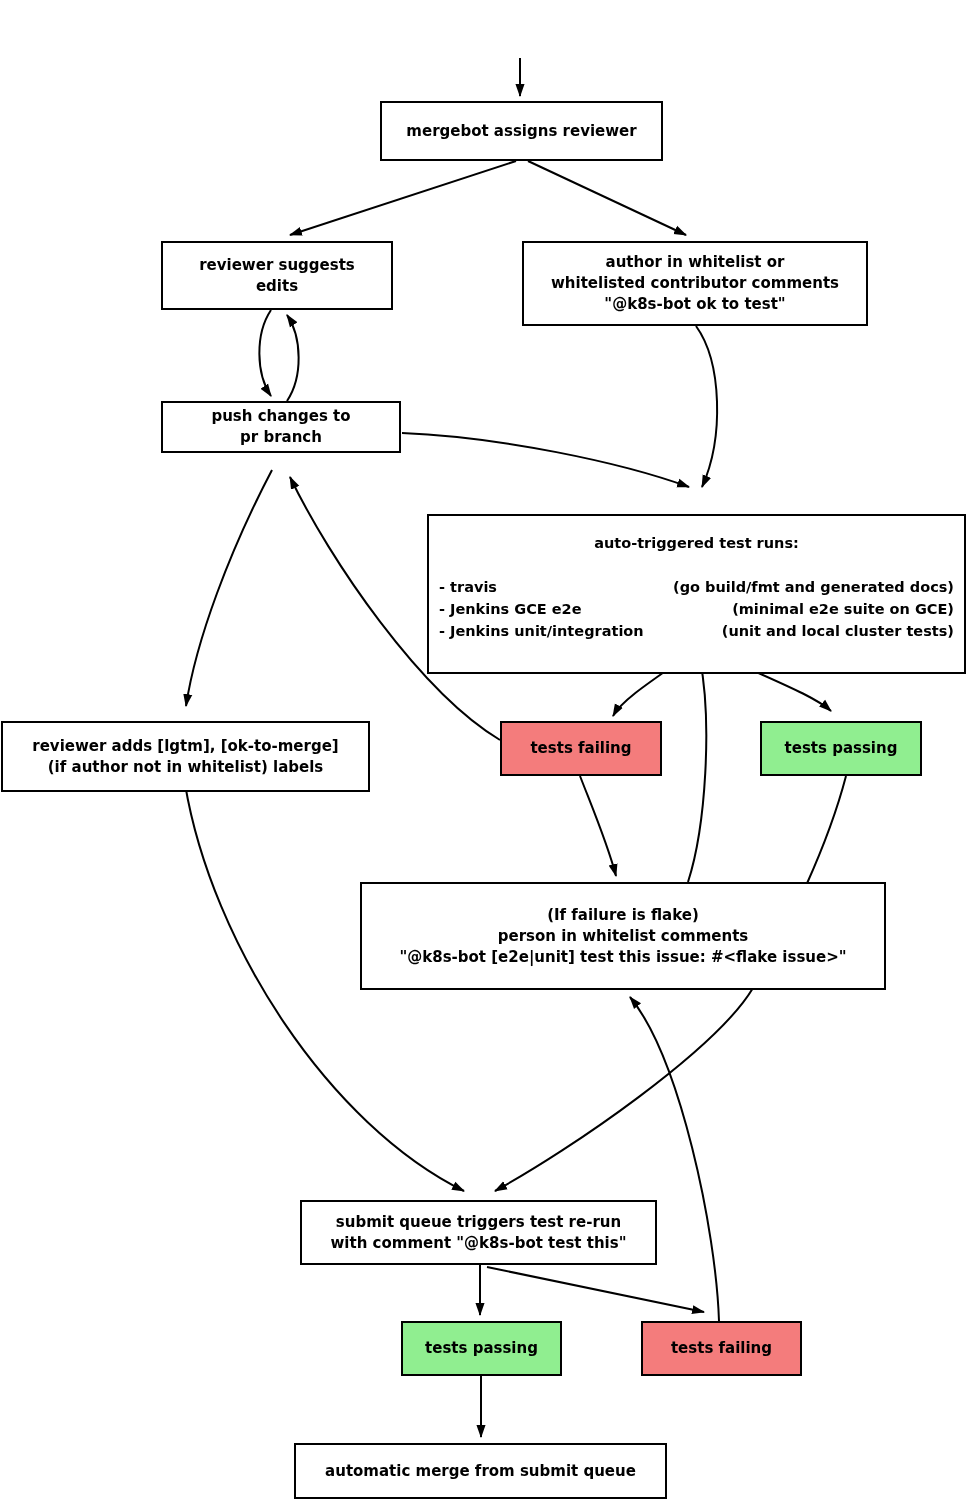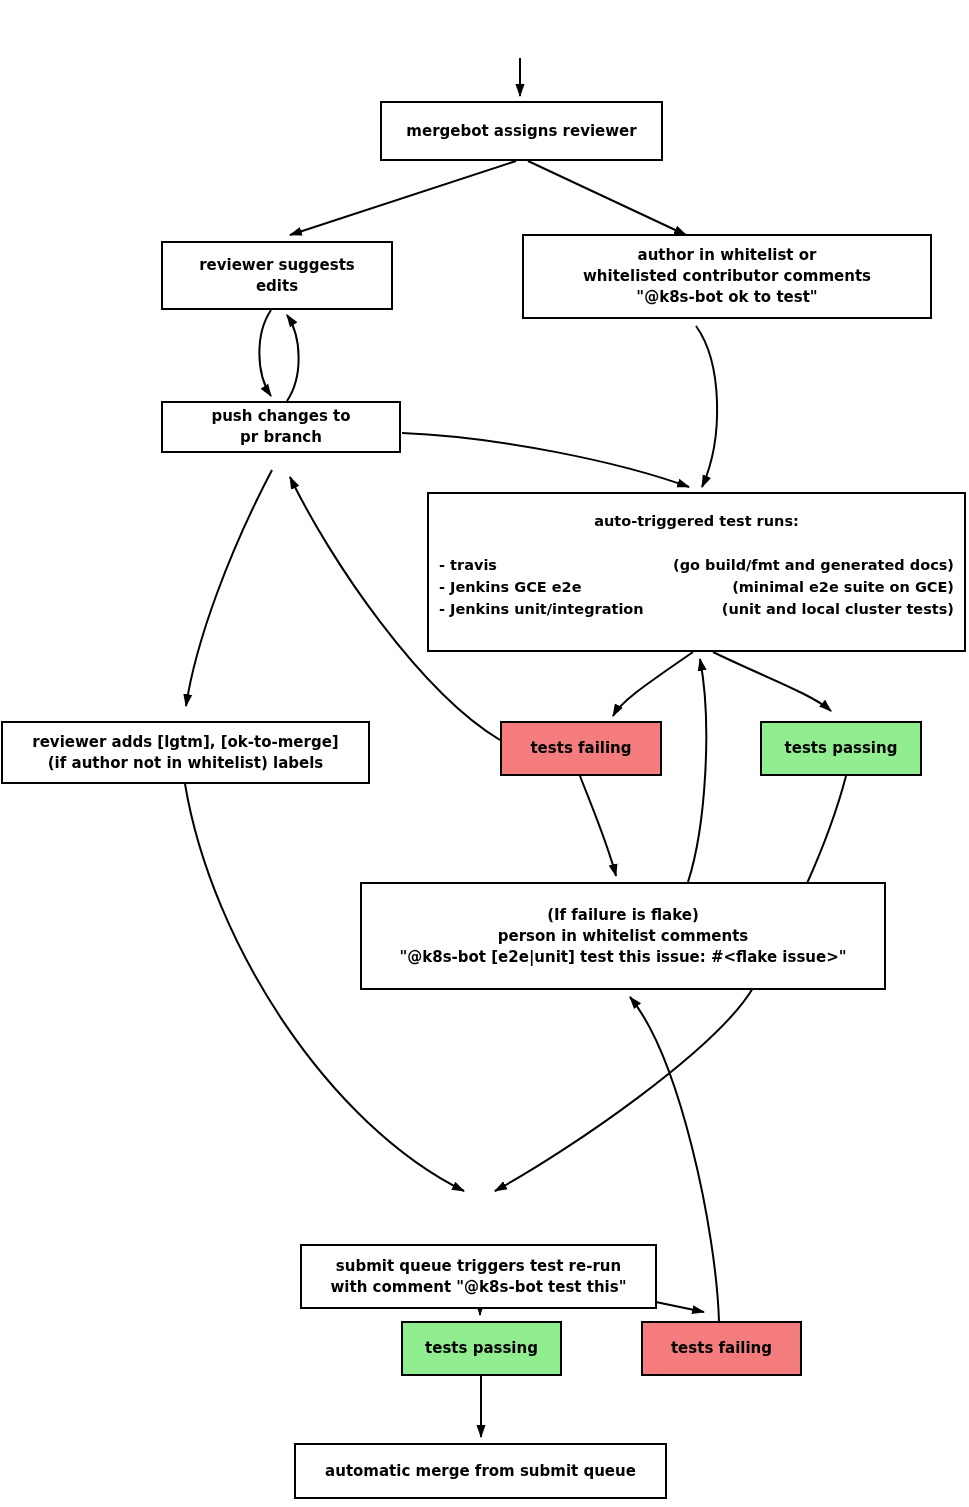--- a/index.html
+++ b/index.html
@@ -14,21 +14,21 @@
   .node{
     position:absolute;box-sizing:border-box;border:2px solid #000;background:#fff;
     display:flex;flex-direction:column;align-items:center;justify-content:center;
     text-align:center;font-size:15px;line-height:21px;white-space:nowrap;
   }
   .node.red{background:#f47c7c;}
   .node.green{background:#90ee90;}
   .node .line{display:block;}
   .node.testruns{
     justify-content:flex-start;align-items:stretch;
-    padding:10px 10px 0 10px;font-size:14.5px;line-height:22px;
+    padding:10px 10px 0 10px;font-size:14.5px;line-height:22px;margin-top:22px;
   }
   .node.testruns .tr-title{text-align:center;margin-top:6px;margin-bottom:22px;}
   .node.testruns .tr-item{display:flex;justify-content:space-between;width:100%;}
   .node.testruns .tr-left{text-align:left;}
   .node.testruns .tr-right{text-align:right;}
 </style>
 </head>
 <body>
 
 <svg id="edges-svg" viewBox="0 0 969 1507" xmlns="http://www.w3.org/2000/svg">
@@ -61,21 +61,21 @@
 </svg>
 
 <div id="nodes">
     <div class="node" style="left: 380px; top: 101px; width: 283px; height: 60px; justify-content: center;">
       <div class="line">mergebot assigns reviewer</div>
     </div>
     <div class="node" style="left: 161px; top: 241px; width: 232px; height: 69px;">
       <div class="line">reviewer suggests</div>
       <div class="line">edits</div>
     </div>
-    <div class="node" style="left: 522px; top: 234px; width: 410px; height: 85px;">
+    <div class="node" style="left: 522px; top: 241px; width: 346px; height: 85px;">
       <div class="line">author in whitelist or</div>
       <div class="line">whitelisted contributor comments</div>
       <div class="line">"@k8s-bot ok to test"</div>
     </div>
     <div class="node" style="left: 161px; top: 401px; width: 240px; height: 52px;">
       <div class="line">push changes to</div>
       <div class="line">pr branch</div>
     </div>
     <div class="node testruns" style="left: 427px; top: 492px; width: 539px; height: 160px;">
       <div class="tr-title">auto-triggered test runs:</div>
@@ -85,36 +85,36 @@
       </div>
       <div class="tr-item">
         <span class="tr-left">- Jenkins GCE e2e</span>
         <span class="tr-right">(minimal e2e suite on GCE)</span>
       </div>
       <div class="tr-item">
         <span class="tr-left">- Jenkins unit/integration</span>
         <span class="tr-right">(unit and local cluster tests)</span>
       </div>
     </div>
-    <div class="node" style="left: 1px; top: 721px; width: 369px; height: 63px;">
+    <div class="node" style="left: 1px; top: 721px; width: 369px; height: 71px;">
       <div class="line">reviewer adds [lgtm], [ok-to-merge]</div>
       <div class="line">(if author not in whitelist) labels</div>
     </div>
     <div class="node red" style="left: 500px; top: 721px; width: 162px; height: 55px;">
       <div class="line">tests failing</div>
     </div>
     <div class="node green" style="left: 760px; top: 721px; width: 162px; height: 55px;">
       <div class="line">tests passing</div>
     </div>
     <div class="node" style="left: 360px; top: 882px; width: 526px; height: 108px;">
       <div class="line">(If failure is flake)</div>
       <div class="line">person in whitelist comments</div>
       <div class="line">"@k8s-bot [e2e|unit] test this issue: #&lt;flake issue&gt;"</div>
     </div>
-    <div class="node" style="left: 300px; top: 1200px; width: 357px; height: 65px; margin-top: 44px;">
+    <div class="node" style="left: 300px; top: 1200px; width: 357px; height: 65px;">
       <div class="line">submit queue triggers test re-run</div>
       <div class="line">with comment "@k8s-bot test this"</div>
     </div>
     <div class="node green" style="left: 401px; top: 1321px; width: 161px; height: 55px;">
       <div class="line">tests passing</div>
     </div>
     <div class="node red" style="left: 641px; top: 1321px; width: 161px; height: 55px;">
       <div class="line">tests failing</div>
     </div>
     <div class="node" style="left: 294px; top: 1443px; width: 373px; height: 56px;">

